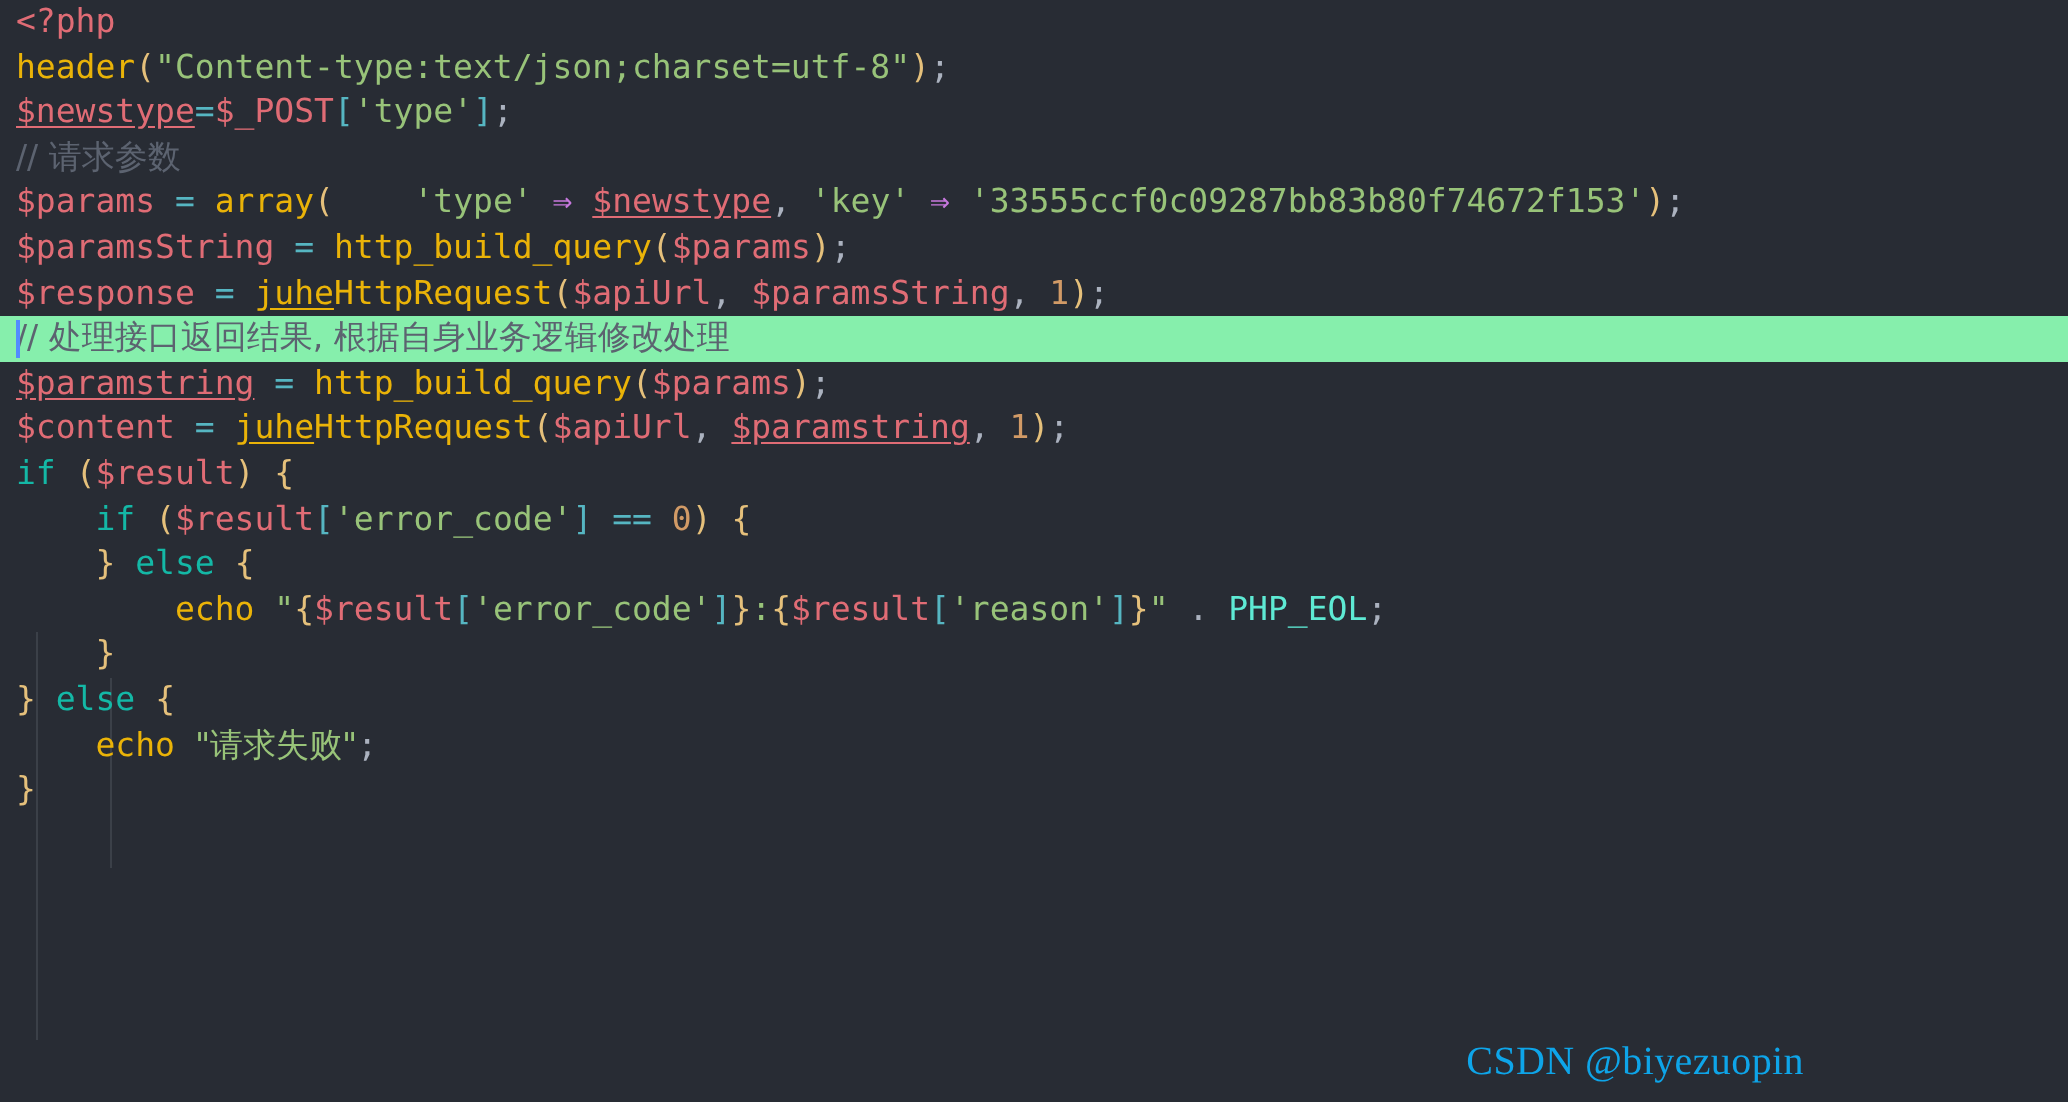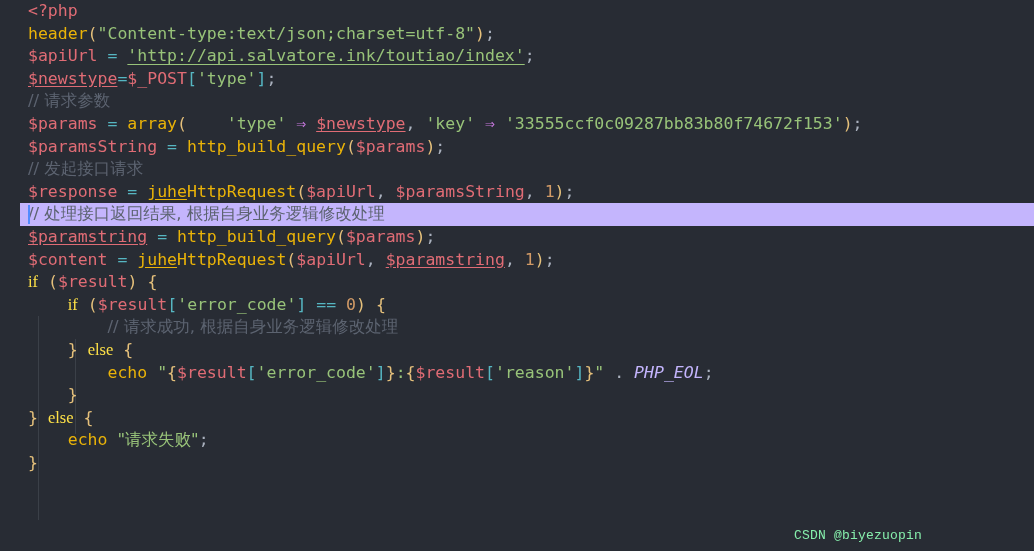--- a/index.html
+++ b/index.html
@@ -11,63 +11,62 @@
     width: 1034px;
     height: 551px;
     overflow: hidden;
     font-family: "DejaVu Sans Mono", monospace;
   }
   #editor {
     position: relative;
     width: 916px;
     height: 551px;
     background: #282c34;
-    margin-left: 20px;
   }
   .code-area {
     position: absolute;
     left: 0;
     top: 0;
     width: 1034px;
     height: 551px;
   }
   .line {
     position: relative;
     height: 22.6px;
     line-height: 22.6px;
     font-size: 16.5px;
     white-space: pre;
     padding-left: 8px;
     color: #abb2bf;
     letter-spacing: 0px;
   }
   .line.active {
-    background: #c4b5fd;
+    background: #86efac;
   }
   .cursor {
     position: absolute;
     left: 8px;
     top: 2px;
     width: 2px;
     height: 19px;
     background: #528bff;
   }
   
   .guide {
     position: absolute;
     width: 1px;
     background: #3b4048;
   }
   
-  .kw      { color: #fde047; font-family: Liberation Serif, serif; }
+  .kw      { color: #14b8a6; }
   .fn      { color: #eab308; }
   .var     { color: #e06c75; }
   .str     { color: #98c379; }
   .num     { color: #d19a66; }
-  .const   { color: #c4b5fd; font-style: italic; }
+  .const   { color: #5eead4; }
   .punc    { color: #abb2bf; }
   .paren   { color: #e5c07b; }
   .brace   { color: #e5c07b; }
   .brack   { color: #56b6c2; }
   .op      { color: #56b6c2; }
   .arrow   { color: #c678dd; }
   .cmt     { color: #5c6370; }
   .tag     { color: #e06c75; }
   .semi    { color: #abb2bf; }
   .eq      { color: #56b6c2; }
@@ -88,67 +87,64 @@
     text-decoration-color: #98c379;
     text-underline-offset: 3px;
   }
   .cjk {
     font-family: "DejaVu Sans", sans-serif;
   }
   .watermark {
     position: absolute;
     right: 14px;
     bottom: 8px;
-    color: #86efac;
-    font-family: Liberation Mono, monospace;
-    font-size: 13px;
+    color: #0ea5e9;
+    font-family: Liberation Serif, serif;
+    font-size: 20px;
     letter-spacing: 0.2px;
   }
 </style>
 </head>
 <body>
 
 <div id="editor">
 
   <div class="guide" style="left:18px; top:316px; height:186px;"></div>
   <div class="guide" style="left:55px; top:339px; height:95px;"></div>
   <div class="guide" style="left:18px; top:497px; height:23px;"></div>
 
   <div class="code-area">
 
     <div class="line"><span class="tag">&lt;?php</span></div>
 
     <div class="line"><span class="fn">header</span><span class="paren">(</span><span class="str">"Content-type:text/json;charset=utf-8"</span><span class="paren">)</span><span class="semi">;</span></div>
 
-    <div class="line"><span class="var">$apiUrl</span><span class="punc"> </span><span class="eq">=</span><span> </span><span class="str link">'http://api.salvatore.ink/toutiao/index'</span><span class="semi">;</span></div>
 
     <div class="line"><span class="var squig">$newstype</span><span class="eq">=</span><span class="var">$_POST</span><span class="brack">[</span><span class="str">'type'</span><span class="brack">]</span><span class="semi">;</span></div>
 
     <div class="line"><span class="cmt cjk">// 请求参数</span></div>
 
     <div class="line"><span class="var">$params</span><span> </span><span class="eq">=</span><span> </span><span class="fn">array</span><span class="paren">(</span><span>    </span><span class="str">'type'</span><span> </span><span class="arrow">⇒</span><span> </span><span class="var squig">$newstype</span><span class="punc">,</span><span> </span><span class="str">'key'</span><span> </span><span class="arrow">⇒</span><span> </span><span class="str">'33555ccf0c09287bb83b80f74672f153'</span><span class="paren">)</span><span class="semi">;</span></div>
 
     <div class="line"><span class="var">$paramsString</span><span> </span><span class="eq">=</span><span> </span><span class="fn">http_build_query</span><span class="paren">(</span><span class="var">$params</span><span class="paren">)</span><span class="semi">;</span></div>
 
-    <div class="line"><span class="cmt cjk">// 发起接口请求</span></div>
 
     <div class="line"><span class="var">$response</span><span> </span><span class="eq">=</span><span> </span><span class="fn squig">juhe</span><span class="fn">HttpRequest</span><span class="paren">(</span><span class="var">$apiUrl</span><span class="punc">,</span><span> </span><span class="var">$paramsString</span><span class="punc">,</span><span> </span><span class="num">1</span><span class="paren">)</span><span class="semi">;</span></div>
 
     <div class="line active"><span class="cursor"></span><span class="cmt cjk">// 处理接口返回结果, 根据自身业务逻辑修改处理</span></div>
 
     <div class="line"><span class="var squig">$paramstring</span><span> </span><span class="eq">=</span><span> </span><span class="fn">http_build_query</span><span class="paren">(</span><span class="var">$params</span><span class="paren">)</span><span class="semi">;</span></div>
 
     <div class="line"><span class="var">$content</span><span> </span><span class="eq">=</span><span> </span><span class="fn squig">juhe</span><span class="fn">HttpRequest</span><span class="paren">(</span><span class="var">$apiUrl</span><span class="punc">,</span><span> </span><span class="var squig">$paramstring</span><span class="punc">,</span><span> </span><span class="num">1</span><span class="paren">)</span><span class="semi">;</span></div>
 
 
     <div class="line"><span class="kw">if</span><span> </span><span class="paren">(</span><span class="var">$result</span><span class="paren">)</span><span> </span><span class="brace">{</span></div>
 
     <div class="line"><span>    </span><span class="kw">if</span><span> </span><span class="paren">(</span><span class="var">$result</span><span class="brack">[</span><span class="str">'error_code'</span><span class="brack">]</span><span> </span><span class="op">==</span><span> </span><span class="num">0</span><span class="paren">)</span><span> </span><span class="brace">{</span></div>
 
-    <div class="line"><span>        </span><span class="cmt cjk">// 请求成功, 根据自身业务逻辑修改处理</span></div>
 
 
 
     <div class="line"><span>    </span><span class="brace">}</span><span> </span><span class="kw">else</span><span> </span><span class="brace">{</span></div>
 
     <div class="line"><span>        </span><span class="fn">echo</span><span> </span><span class="str">"</span><span class="brace">{</span><span class="var">$result</span><span class="brack">[</span><span class="str">'error_code'</span><span class="brack">]</span><span class="brace">}</span><span class="str">:</span><span class="brace">{</span><span class="var">$result</span><span class="brack">[</span><span class="str">'reason'</span><span class="brack">]</span><span class="brace">}</span><span class="str">"</span><span> </span><span class="punc">.</span><span> </span><span class="const">PHP_EOL</span><span class="semi">;</span></div>
 
     <div class="line"><span>    </span><span class="brace">}</span></div>
 
     <div class="line"><span class="brace">}</span><span> </span><span class="kw">else</span><span> </span><span class="brace">{</span></div>

